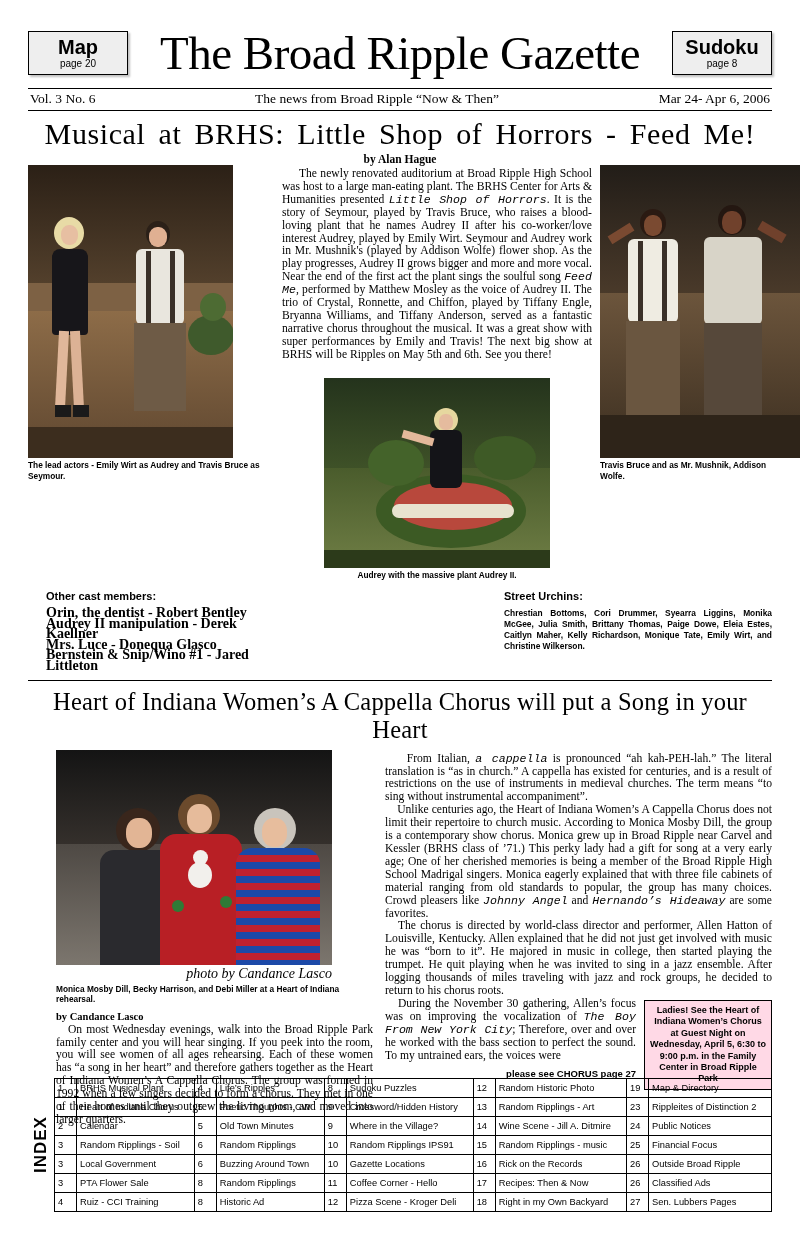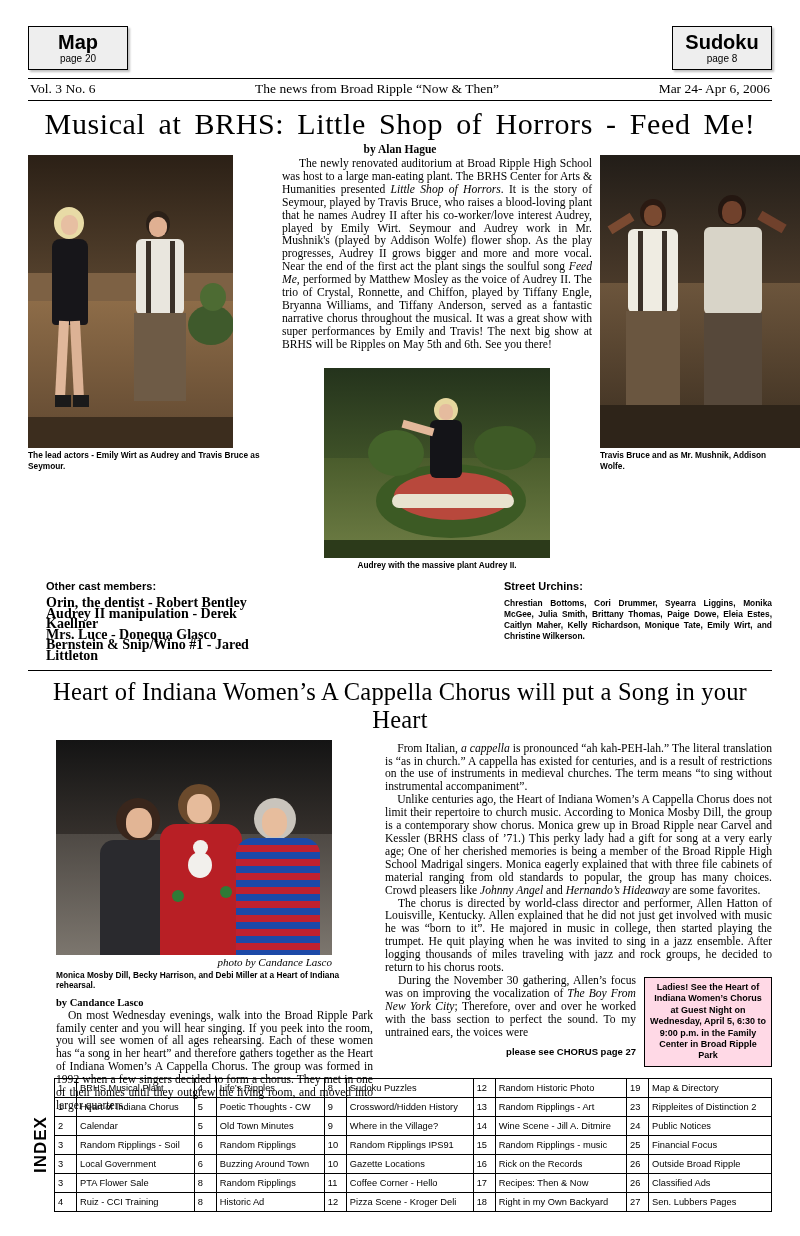--- a/index.html
+++ b/index.html
@@ -109,34 +109,34 @@
     font-family: "Liberation Sans", sans-serif;
     font-size: 8.3px;
     font-weight: bold;
     line-height: 10.5px;
     margin-top: 2px;
   }
   .caption.center { text-align: center; }
   .photo-credit {
     font-family: "Liberation Serif", serif;
     font-style: italic;
-    font-size: 11px;
+    font-size: 14px;
     text-align: right;
     margin-top: 1px;
   }
 
   .body-text {
     font-size: 11.6px;
     line-height: 12.9px;
     text-align: justify;
     text-justify: inter-word;
     hyphens: auto;
   }
   .body-text .indent { text-indent: 14px; display: block; }
-  .ital { font-style: italic; }
+  .ital { font-style: italic; font-family: Liberation Mono, monospace; }
 
   
   .cast-wrap {
     margin: 10px 28px 0 28px;
     display: flex;
     align-items: flex-start;
   }
   .cast-left { width: 240px; padding-left: 18px; box-sizing: border-box;}
   .cast-mid { width: 232px; }
   .cast-right { flex: 1; padding-left: 4px;}
@@ -265,20 +265,21 @@
 </head>
 <body>
 
 <div class="page">
 
   <div class="masthead">
     <div class="corner-box">
       <div class="cb-title">Map</div>
       <div class="cb-sub">page 20</div>
     </div>
+    <div class="paper-title">The Broad Ripple Gazette</div>
     <div class="corner-box">
       <div class="cb-title">Sudoku</div>
       <div class="cb-sub">page 8</div>
     </div>
   </div>
 
   <div class="volbar">
     <div>Vol. 3  No. 6</div>
     <div class="mid">The news from Broad Ripple “Now &amp; Then”</div>
     <div>Mar 24- Apr 6, 2006</div>

